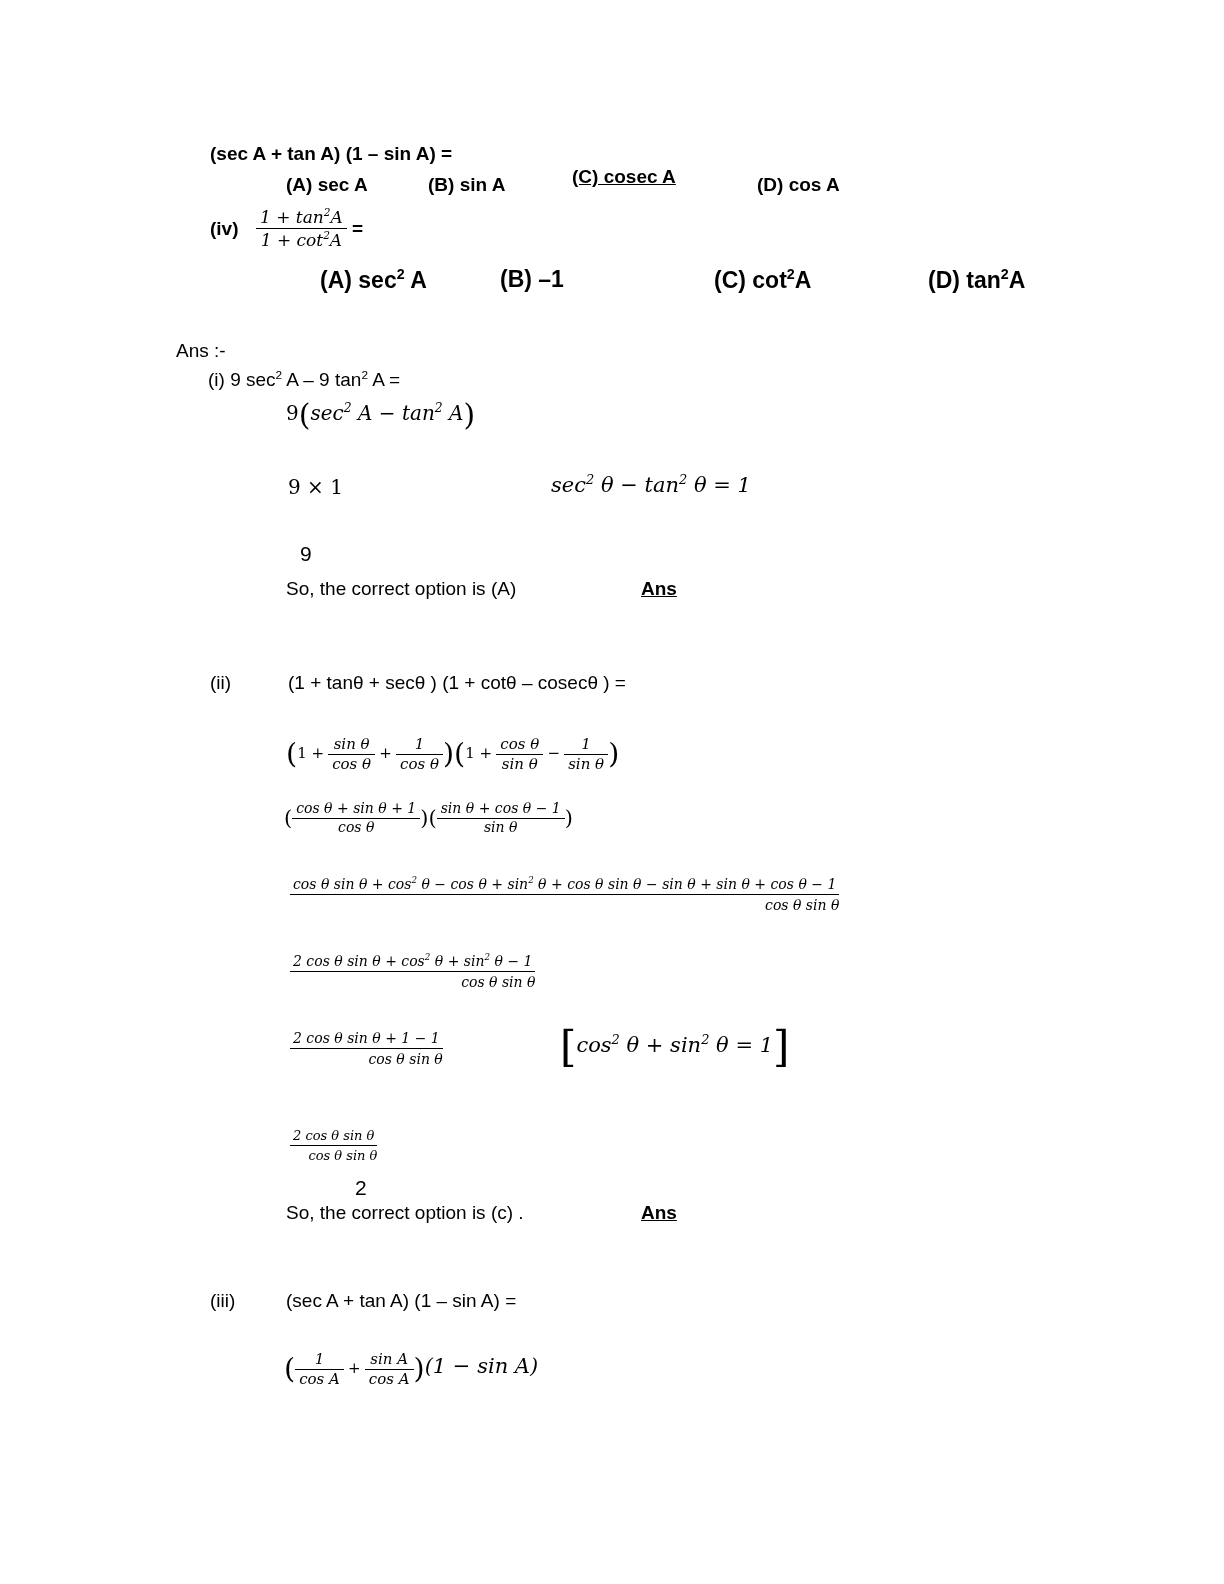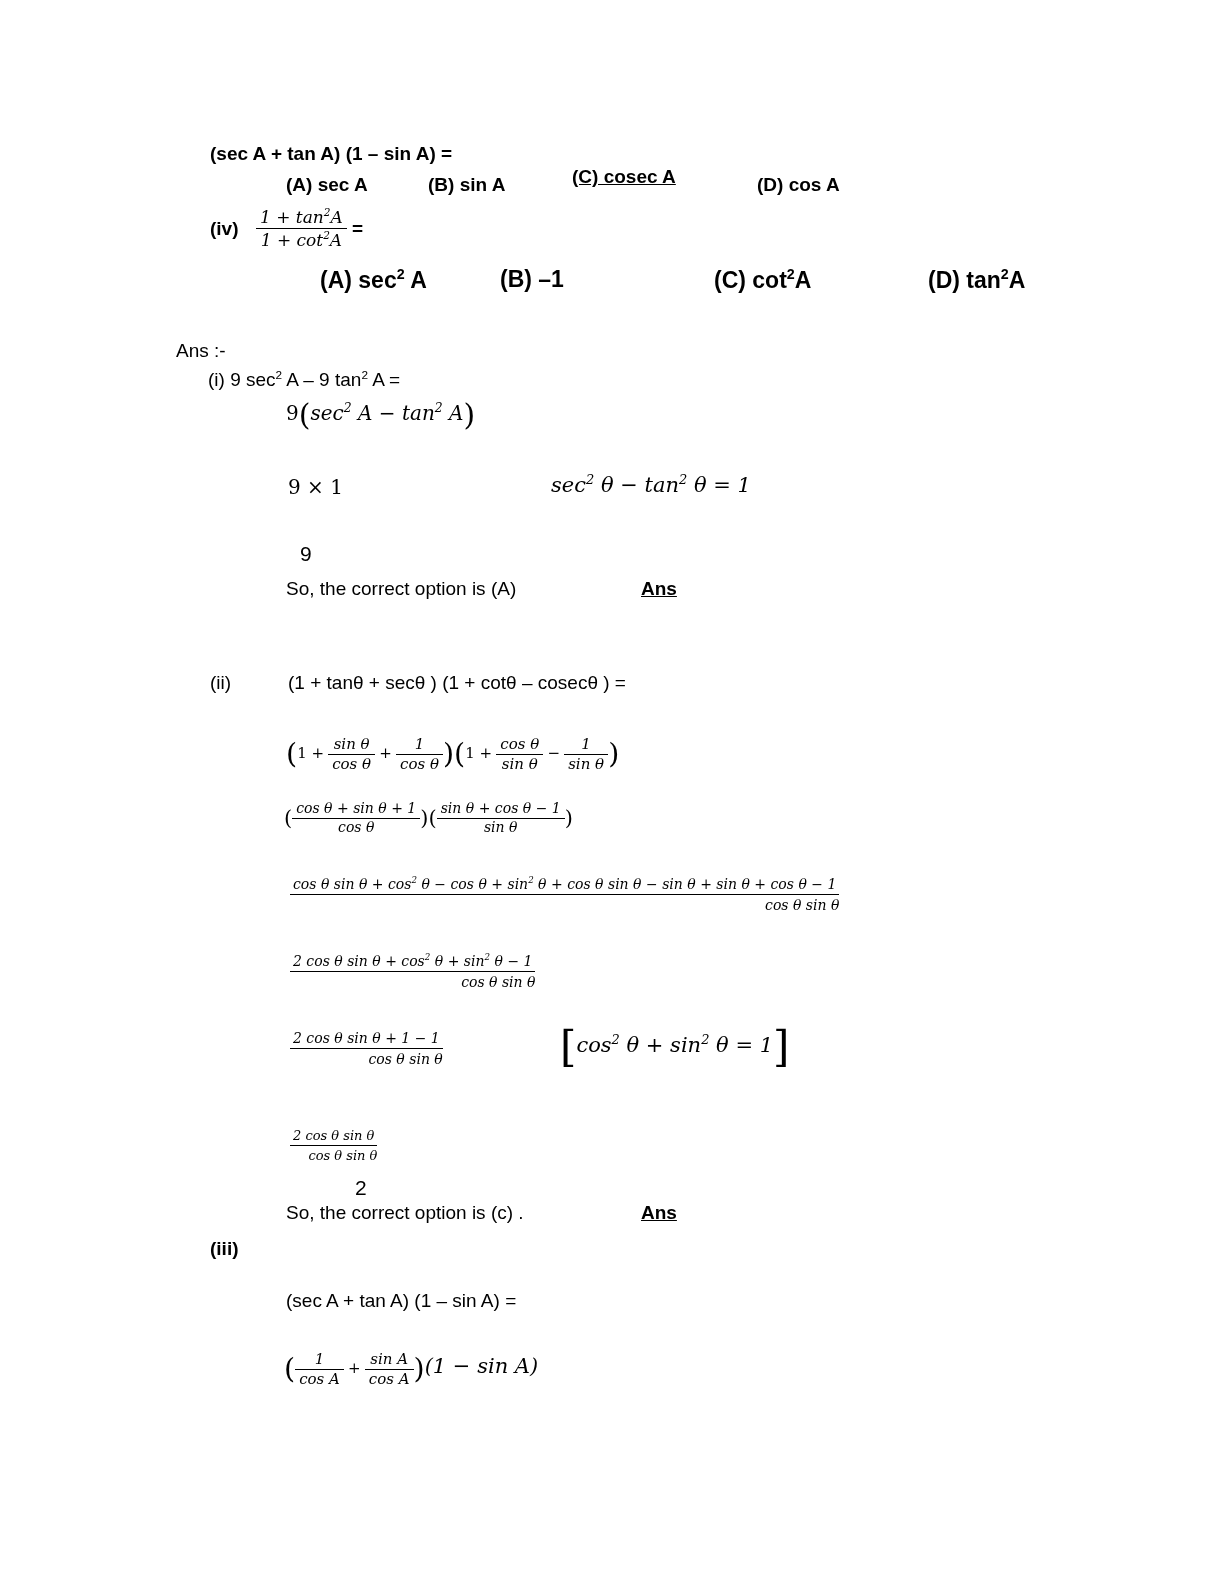--- a/index.html
+++ b/index.html
@@ -192,21 +192,21 @@
       <span class="num">2 cos θ sin θ</span>
       <span class="den">cos θ sin θ</span>
     </span>
   </div>
 
   <div class="abs plain" style="left:355px; top:1176px; font-size:21px;">2</div>
 
   <div class="abs plain" style="left:286px; top:1202px;">So, the correct option is (c) .</div>
   <div class="abs ans-underline" style="left:641px; top:1202px;">Ans</div>
 
-  <div class="abs plain" style="left:210px; top:1238px;font-weight:bold;">(iii)</div>
+  <div class="abs plain" style="left:210px; top:1290px;">(iii)</div>
   <div class="abs plain" style="left:286px; top:1290px;">(sec A + tan A) (1 – sin A) =</div>
 
   <div class="abs" style="left:284px; top:1350px; font-size:15px;">
     <span class="paren-big">(</span><span class="frac math"><span class="num">1</span><span class="den">cos A</span></span>
     <span class="mathup">+</span>
     <span class="frac math"><span class="num">sin A</span><span class="den">cos A</span></span><span class="paren-big">)</span><span class="math" style="font-size:21px;">(1 − sin A)</span>
   </div>
 
 </div>
 

